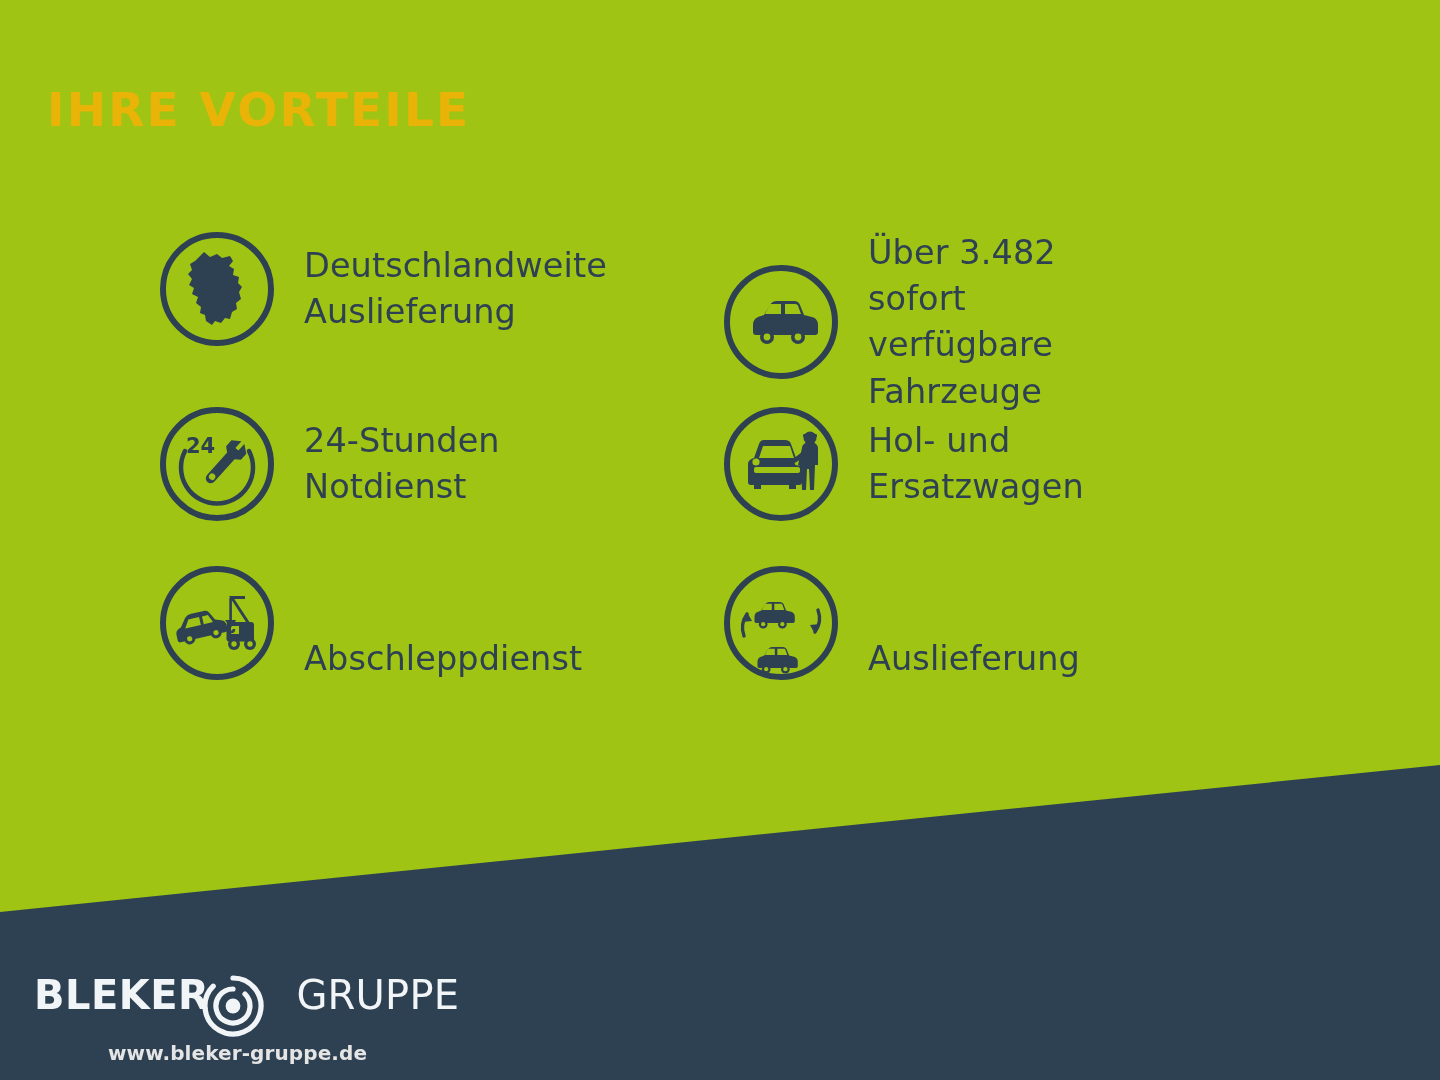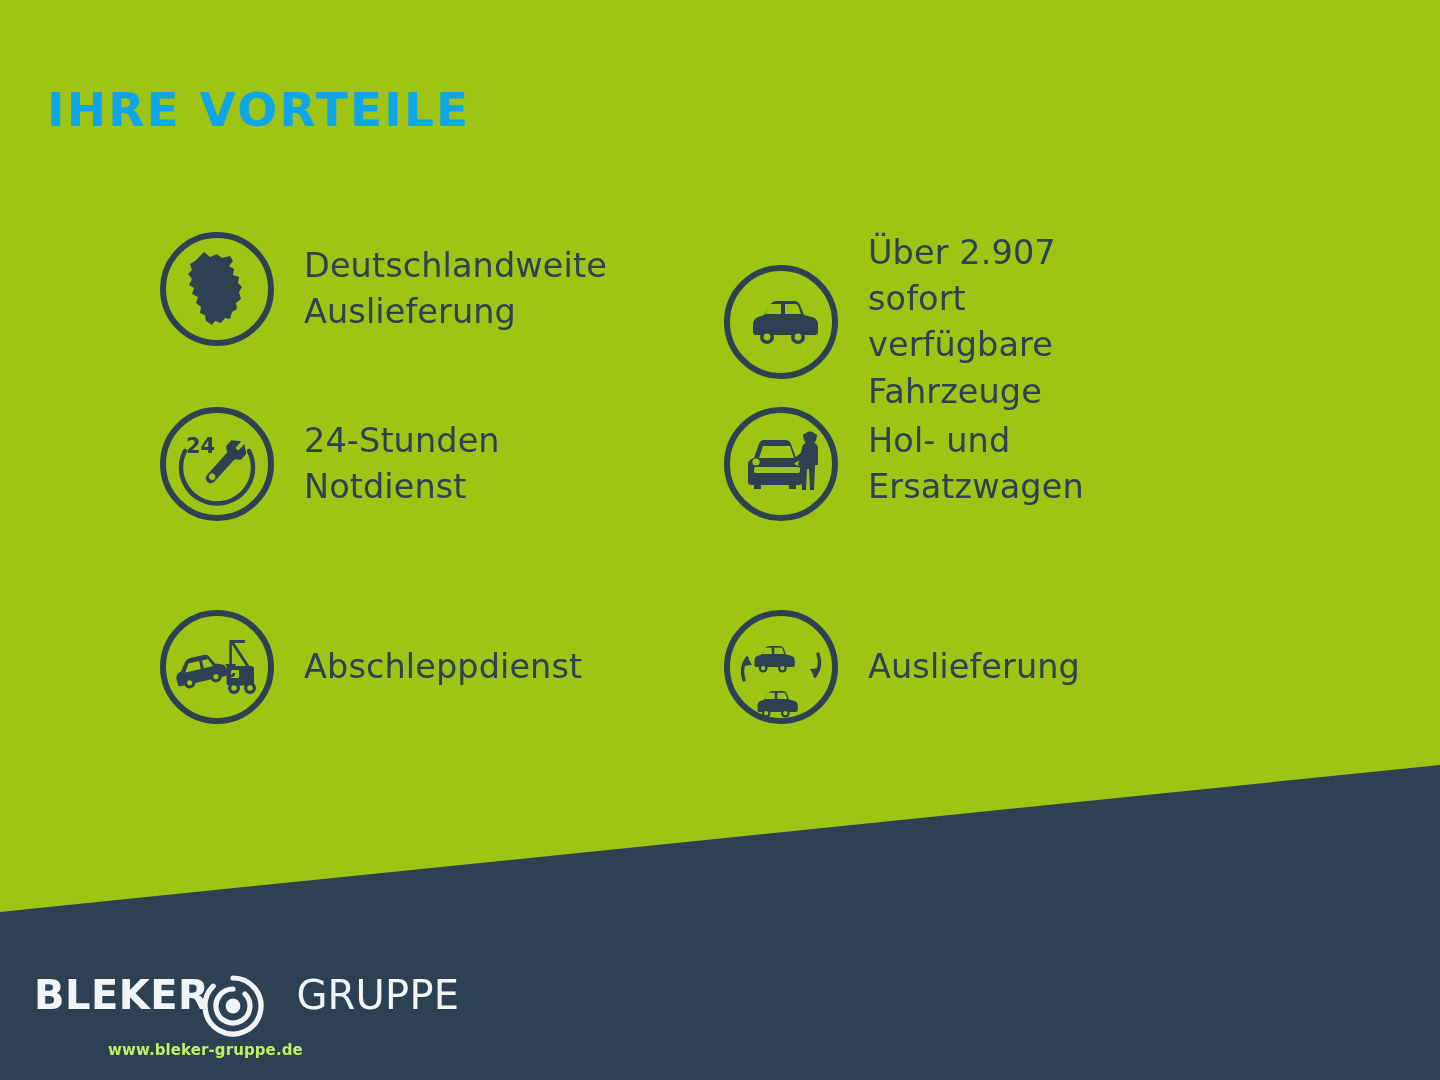--- a/index.html
+++ b/index.html
@@ -28,41 +28,41 @@
     clip-path: polygon(0 0, 1440px 0, 1440px 765px, 0 912px);
   }
   .title {
     position: absolute;
     left: 47px;
     top: 86px;
     font-family: "DejaVu Sans", sans-serif;
     font-size: 47px;
     font-weight: bold;
     letter-spacing: 2.2px;
-    color: #0ea5e9;
+    color: #eab308;
     line-height: 1;
   }
   .benefits {
     position: absolute;
     left: 0;
     top: 0;
     width: 1144px;
     height: 780px;
   }
   .benefit {
     position: absolute;
     display: flex;
     align-items: center;
     gap: 0;
   }
   .col-left { left: 158px; }
   .col-right { left: 722px; }
   .row-1 { top: 230px; }
   .row-2 { top: 405px; }
-  .row-3 { top: 608px; }
+  .row-3 { top: 564px; align-items: flex-end; }
 
   .icon-circle {
     position: relative;
     width: 118px;
     height: 118px;
     flex: 0 0 118px;
   }
   .icon-circle svg {
     display: block;
     width: 118px;
@@ -112,23 +112,23 @@
     font-weight: normal;
     color: #f2f5f7;
     letter-spacing: 0.2px;
     line-height: 1;
     margin-left: 36px;
   }
   .logo-url {
     margin-top: 6px;
     margin-left: 74px;
     font-family: "DejaVu Sans", sans-serif;
-    font-size: 15px;
+    font-size: 20px;
     font-weight: bold;
-    color: #bef264;
+    color: #e5e5e5;
     letter-spacing: 0.1px;
   }
 </style>
 </head>
 <body>
 
 <div class="slide">
 
   <div class="green-panel"></div>
 
@@ -155,21 +155,21 @@
             <path d="M31 62 c0 -5 3 -8 8 -9 l3 -1 6 -10 c1.5 -2.5 3.5 -4 7 -4 h17 c3 0 5 1.5 6 4 l4 10 8 2 c4 1 6 4 6 8 v7 c0 2 -1 3 -3 3 H34 c-2 0 -3 -1 -3 -3 z"></path>
             <path d="M48 41 h11 v10 H43 z" fill="#9fc413"></path>
             <path d="M63 41 h10 c1.6 0 2.6 0.8 3.2 2.2 L79 51 H63 z" fill="#9fc413"></path>
             <circle cx="45" cy="74" r="7"></circle>
             <circle cx="45" cy="74" r="3.4" fill="#9fc413"></circle>
             <circle cx="76" cy="74" r="7"></circle>
             <circle cx="76" cy="74" r="3.4" fill="#9fc413"></circle>
           </g>
         </svg>
       </span>
-      <span class="benefit-label">Über 2.907 sofort
+      <span class="benefit-label">Über 3.482 sofort
 verfügbare Fahrzeuge</span>
     </div>
 
     <div class="benefit col-left row-2">
       <span class="icon-circle">
         <svg viewBox="0 0 118 118" xmlns="http://www.w3.org/2000/svg">
           <circle cx="59" cy="59" r="54" fill="none" stroke="#2e4153" stroke-width="6"></circle>
           <path d="M27 46 a36 36 0 1 0 64 0" fill="none" stroke="#2e4153" stroke-width="4.5" stroke-linecap="round"></path>
           <text x="28" y="48" font-family="DejaVu Sans, sans-serif" font-size="21" font-weight="bold" fill="#2e4153">24</text>
           <g fill="#2e4153" transform="rotate(42 62 60)">

